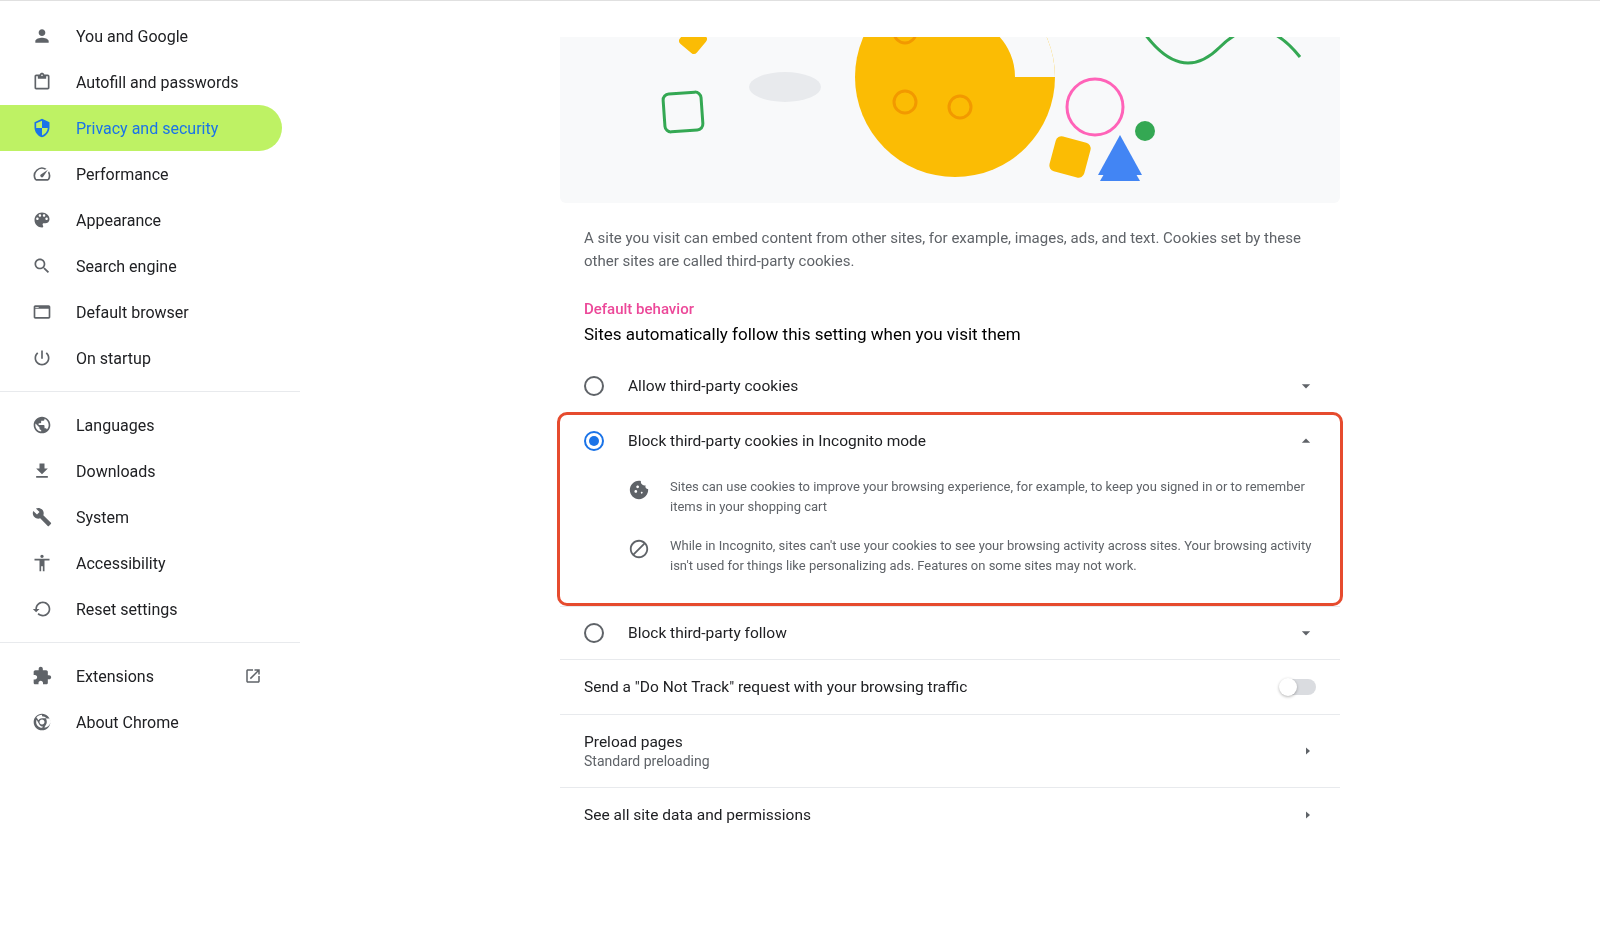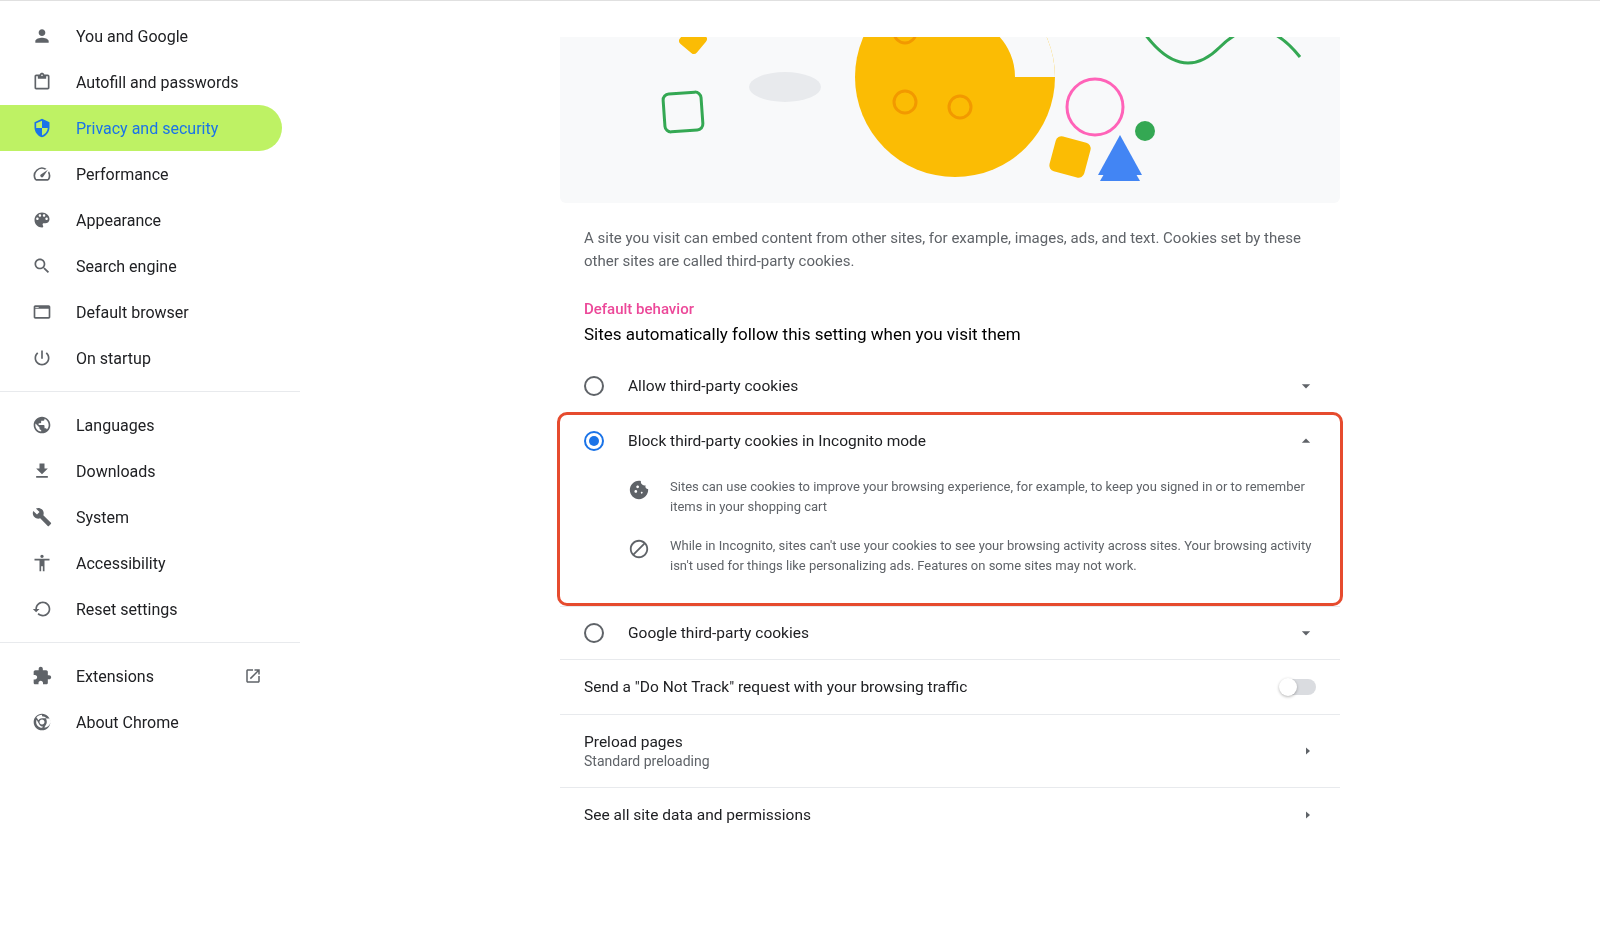--- a/index.html
+++ b/index.html
@@ -410,21 +410,21 @@
                 <path d="M12 2C6.48 2 2 6.48 2 12s4.48 10 10 10 10-4.48 10-10S17.52 2 12 2zM4 12c0-4.42 3.58-8 8-8 1.85 0 3.55.63 4.9 1.69L5.69 16.9C4.63 15.55 4 13.85 4 12zm8 8c-1.85 0-3.55-.63-4.9-1.69L18.31 7.1C19.37 8.45 20 10.15 20 12c0 4.42-3.58 8-8 8z"></path>
               </svg>
             </span>
           <span>While in Incognito, sites can't use your cookies to see your browsing activity across sites. Your browsing activity isn't used for things like personalizing ads. Features on some sites may not work.</span>
         </div>
       </div>
     </div>
 
     <div class="option-row">
       <div class="radio"></div>
-      <div class="option-label">Google third-party cookies</div>
+      <div class="option-label">Block third-party follow</div>
       <div class="chevron">
           <svg viewBox="0 0 24 24" width="20" height="20">
             <path d="M7 10l5 5 5-5z"></path>
           </svg>
         </div>
     </div>
 
     <div class="setting-row">
       <div class="text-block">
         <div class="title">Send a "Do Not Track" request with your browsing traffic</div>

